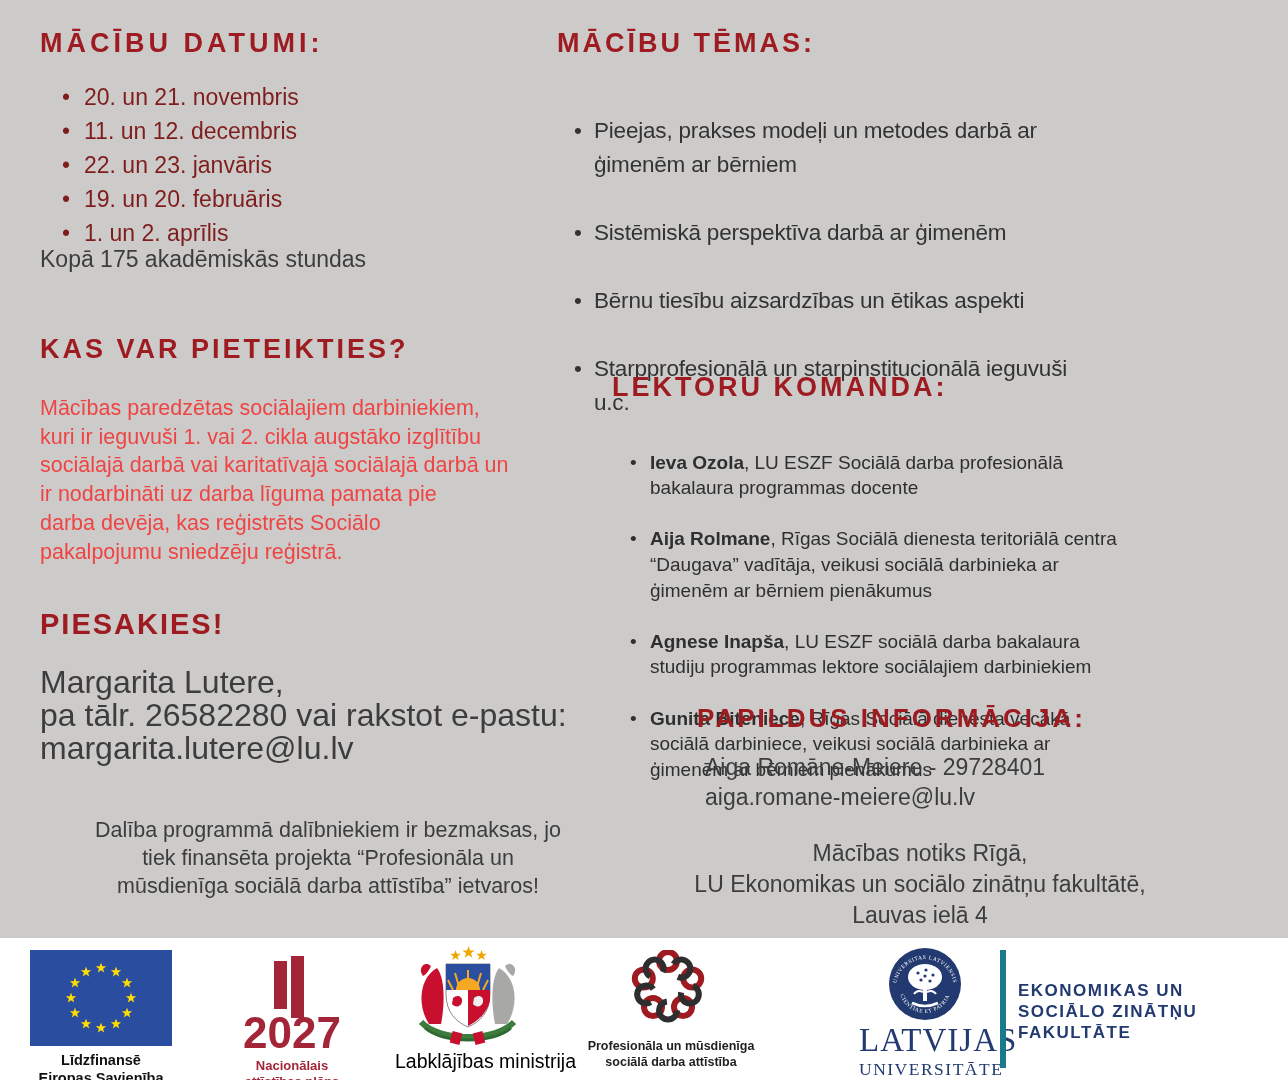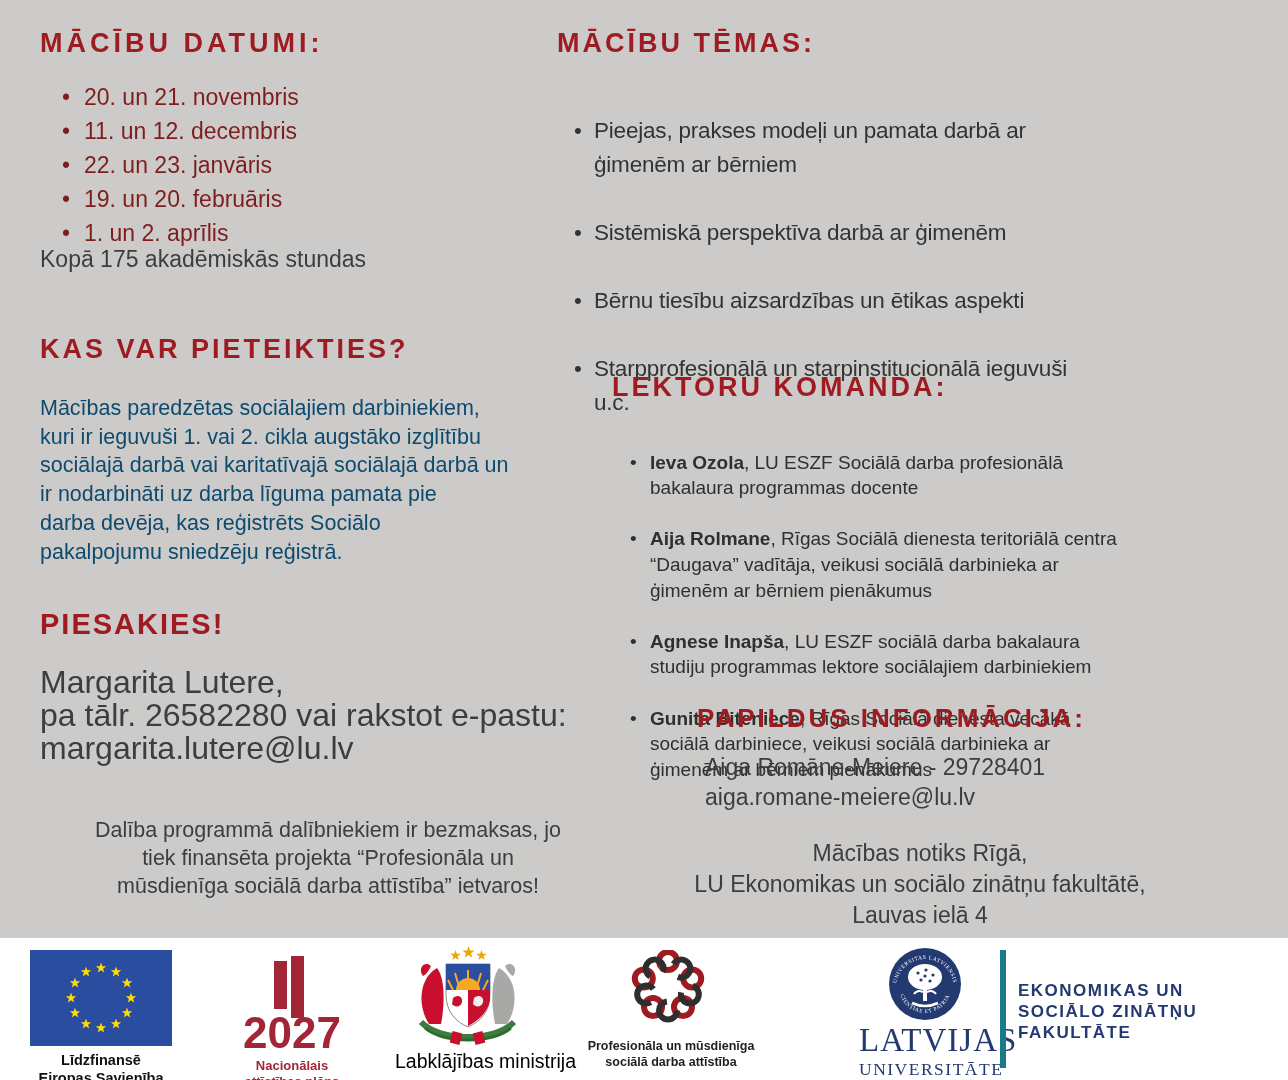--- a/index.html
+++ b/index.html
@@ -24,21 +24,21 @@
   #themes-heading{left:557px;top:28px;font-size:27px;letter-spacing:3px;}
   #lecturers-heading{left:612px;top:372px;font-size:27px;letter-spacing:3px;}
   #info-heading{left:697px;top:703px;font-size:26px;letter-spacing:3px;}
 
   
   ul.blist{list-style:none;margin:0;padding:0;}
   ul.blist li{position:relative;padding-left:26px;}
   ul.blist li::before{content:"•";position:absolute;left:4px;}
   #dates-list{left:58px;top:80px;font-size:23px;line-height:34px;color:#7f1d1d;}
   #dates-total{left:40px;top:246px;font-size:23px;color:#3d3d3d;}
-  #elig-body{left:40px;top:394px;width:560px;font-size:21.5px;line-height:28.7px;color:#0c4a6e;}
+  #elig-body{left:40px;top:394px;width:560px;font-size:21.5px;line-height:28.7px;color:#ef4444;}
   #apply-contact{left:40px;top:666px;font-size:32px;line-height:33px;color:#3d3d3d;}
   #free-note{left:18px;top:816px;width:620px;text-align:center;font-size:21.5px;line-height:28px;color:#3d3d3d;}
 
   
   #themes-list{left:568px;top:80px;width:660px;font-size:22.5px;line-height:34px;color:#333;letter-spacing:-0.2px;}
   #themes-list li::before{left:6px;}
   #lecturers-list{left:630px;top:424px;width:630px;font-size:19px;line-height:25.6px;color:#2f2f2f;}
   #lecturers-list li{padding-left:20px;}
   #lecturers-list li::before{left:0;}
   #lecturers-list .lname{font-weight:bold;}
@@ -100,21 +100,21 @@
 <div id="apply-contact" class="abs pre">Margarita Lutere,
 pa tālr. 26582280 vai rakstot e-pastu:
 margarita.lutere@lu.lv</div>
 
 <div id="free-note" class="abs pre">Dalība programmā dalībniekiem ir bezmaksas, jo
 tiek finansēta projekta “Profesionāla un
 mūsdienīga sociālā darba attīstība” ietvaros!</div>
 
 <div id="themes-heading" class="abs red-h">MĀCĪBU TĒMAS:</div>
 <ul id="themes-list" class="abs blist pre">
-  <li>Pieejas, prakses modeļi un pamata darbā ar
+  <li>Pieejas, prakses modeļi un metodes darbā ar
 ģimenēm ar bērniem</li>
   <li>Sistēmiskā perspektīva darbā ar ģimenēm</li>
   <li>Bērnu tiesību aizsardzības un ētikas aspekti</li>
   <li>Starpprofesionālā un starpinstitucionālā ieguvuši
 u.c.</li>
 </ul>
 
 <div id="lecturers-heading" class="abs red-h">LEKTORU KOMANDA:</div>
 <ul id="lecturers-list" class="abs blist pre">
   <li><span class="lname">Ieva Ozola</span><span>, LU ESZF Sociālā darba profesionālā

